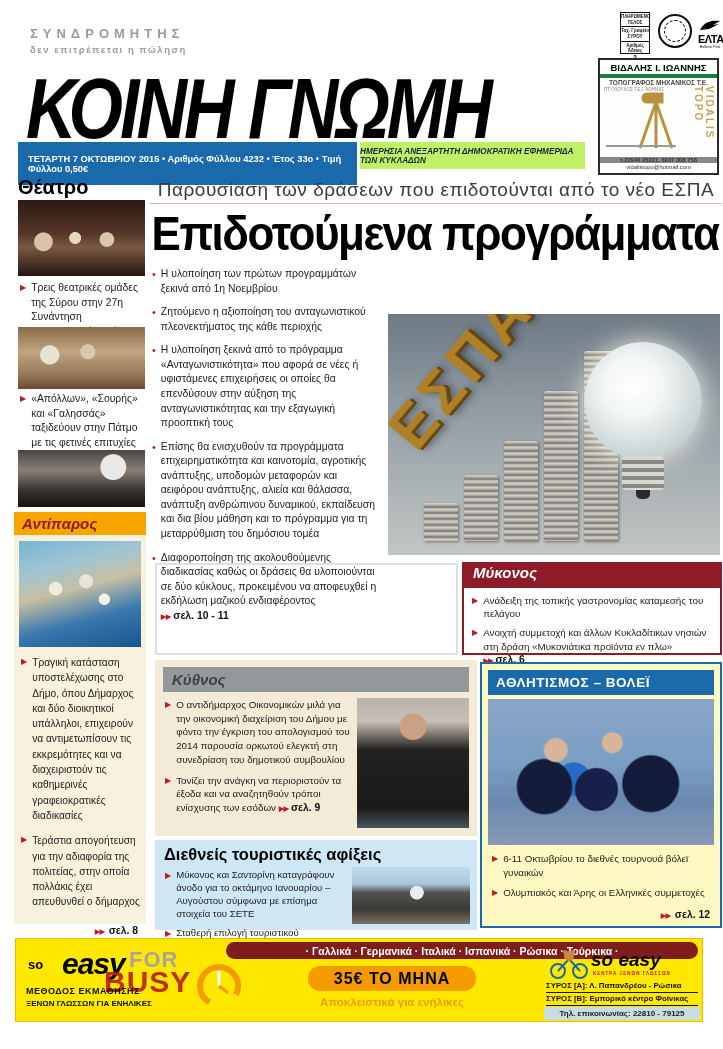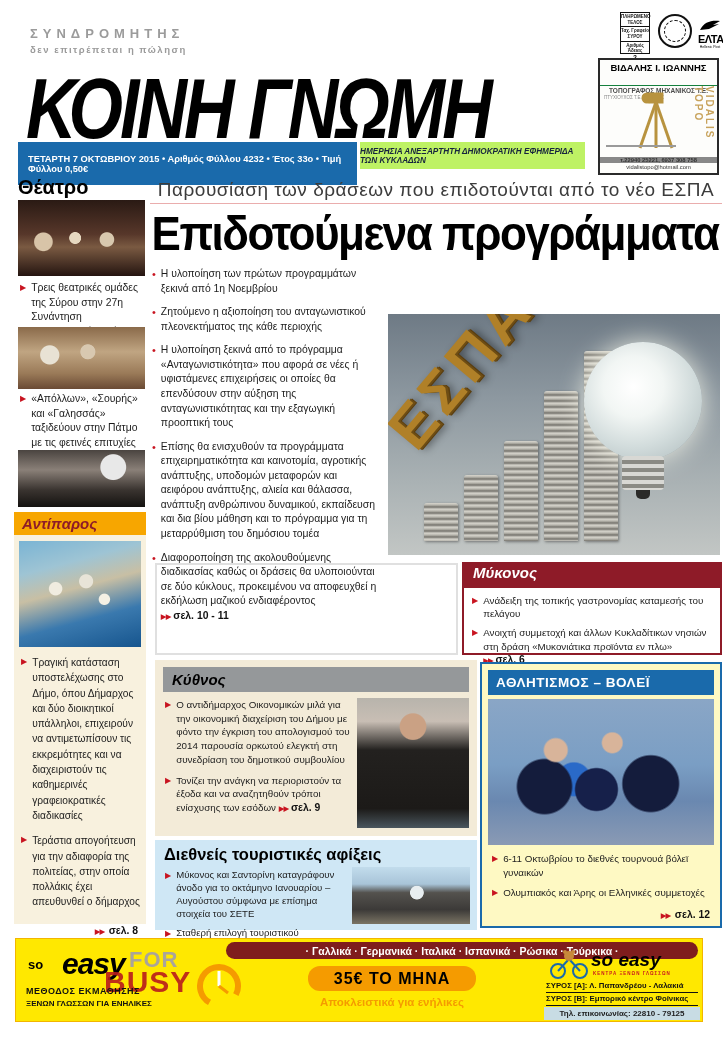--- a/index.html
+++ b/index.html
@@ -18,21 +18,21 @@
   .roundstamp .inner { position:absolute; left:4px; top:4px; right:4px; bottom:4px; border:1px dashed #111; border-radius:50%; }
   .elta { left:698px; top:20px; width:24px; text-align:center; }
   .elta .t { font-weight:bold; font-size:11px; color:#000; letter-spacing:-0.5px; }
   .elta .s { font-size:3.5px; color:#000; }
   .elta svg { display:block; margin:0 auto 1px; }
 
   .masthead { left:26px; top:60px; width:565px; font-weight:bold; font-style:italic; font-size:70px; letter-spacing:-3px; color:#000; transform:scaleY(1.22); transform-origin:left top; white-space:nowrap; }
 
   
   .topoad { left:598px; top:58px; width:121px; height:117px; border:2px solid #2a2a2a; background:#fdfdfb; overflow:hidden; }
-  .topoad .nm { font-size:9.5px; font-weight:bold; text-align:center; border-bottom:1px solid #15803d; padding:2px 0 12px; color:#000; }
+  .topoad .nm { font-size:9.5px; font-weight:bold; text-align:center; border-bottom:4px solid #15803d; padding:2px 0 1px; color:#000; }
   .topoad .tt { font-size:6.5px; font-weight:bold; text-align:center; color:#4a4a4a; margin-top:1px; }
   .topoad .st { font-size:4.5px; text-align:left; color:#888; margin:1px 0 0 4px; }
   .topoad .vert { position:absolute; right:2px; top:26px; writing-mode:vertical-rl; font-size:10px; font-weight:bold; color:#c8a35c; letter-spacing:2px; }
   .topoad .base { position:absolute; left:6px; bottom:26px; width:70px; border-top:2px solid #9a9a9a; }
   .topoad .ph { position:absolute; left:0; bottom:10px; width:100%; font-size:5.8px; color:#333; text-align:center; font-weight:bold; }
   .topoad .em { position:absolute; left:0; bottom:3px; width:100%; font-size:5.8px; color:#333; text-align:center; }
 
   
   .datebar-blue { left:18px; top:142px; width:339px; height:43px; background:#1a6aab; color:#fff; display:flex; align-items:center; padding-left:10px; font-size:9.3px; font-weight:bold; }
   .datebar-tan  { left:357px; top:142px; width:228px; height:27px; background:#bef264; color:#16243e; display:flex; align-items:center; justify-content:center; font-size:8.2px; font-weight:bold; font-style:italic; border-left:3px solid #fff; }
@@ -105,21 +105,21 @@
                       linear-gradient(180deg,#3c3834 0%, #6a5a4c 35%, #97викс 0, #9a7a5a 70%, #7a5a3c 100%); }
 
   
   .mykonos { left:462px; top:562px; width:260px; height:93px; border:2px solid #8e1b28; background:#fff; }
   .mykonos .hdr { height:24px; background:#8e1b28; color:#fff; font-weight:bold; font-style:italic; font-size:15px; display:flex; align-items:flex-start; padding-left:9px; }
   .mykonos .bl { margin:6px 8px 0 8px; }
   .mykonos .tx { font-size:9.8px; line-height:1.35; }
 
   
   .kythnos { left:155px; top:660px; width:322px; height:176px; background:#f3ebd8; }
-  .kythnos .hdr { margin:7px 8px 6px; height:25px; background:#95989a; color:#000000; font-weight:bold; font-style:italic; font-size:15px; display:flex; align-items:center; padding-left:9px; }
+  .kythnos .hdr { margin:7px 8px 6px; height:25px; background:#95989a; color:#404040; font-weight:bold; font-style:italic; font-size:15px; display:flex; align-items:center; padding-left:9px; }
   .kythnos .bl { margin:0 8px 7px 10px; width:190px; }
   .kythnos .tx { font-size:9.8px; line-height:1.4; }
   .kythnos .pic { position:absolute; right:8px; top:38px; width:112px; height:130px;
         background: radial-gradient(circle at 50% 22%, #caa184 0 11%, transparent 12%),
                     linear-gradient(180deg,#b8b4ac 0%, #c8beb4 18%, #23211f 40%, #1c1a18 85%, #4a565e 100%); }
 
   
   .sports { left:480px; top:662px; width:242px; height:266px; border:2px solid #1a6aab; background:#fef9c3; }
   .sports .hdr { margin:6px 6px 4px; height:25px; background:#1a6aab; color:#fff; font-weight:bold; font-size:13.5px; display:flex; align-items:center; padding-left:8px; letter-spacing:0.5px; }
   .sports .hl { margin:2px 8px 5px; font-size:16.5px; font-weight:bold; color:#000; }
@@ -387,18 +387,18 @@
       <circle cx="9" cy="22" r="7" fill="none" stroke="#1a6aab" stroke-width="2"></circle>
       <circle cx="31" cy="22" r="7" fill="none" stroke="#1a6aab" stroke-width="2"></circle>
       <line x1="9" y1="22" x2="20" y2="10" stroke="#1a6aab" stroke-width="2"></line>
       <line x1="20" y1="10" x2="31" y2="22" stroke="#1a6aab" stroke-width="2"></line>
       <circle cx="20" cy="7" r="5" fill="#c88a3a"></circle>
       <circle cx="16" cy="3" r="2" fill="#c88a3a"></circle>
       <circle cx="24" cy="3" r="2" fill="#c88a3a"></circle>
     </svg>
     <div class="brand2">so easy</div>
     <div class="brand2sub">ΚΕΝΤΡΑ ΞΕΝΩΝ ΓΛΩΣΣΩΝ</div>
-    <div class="addr1">ΣΥΡΟΣ [Α]: Λ. Παπανδρέου - Λαλακιά</div>
+    <div class="addr1">ΣΥΡΟΣ [Α]: Λ. Παπανδρέου - Ρώσικα</div>
     <div class="addr2">ΣΥΡΟΣ [Β]: Εμπορικό κέντρο Φοίνικας</div>
     <div class="phn">Τηλ. επικοινωνίας: 22810 - 79125</div>
   </div>
 
 </div>
 
 </body></html>

